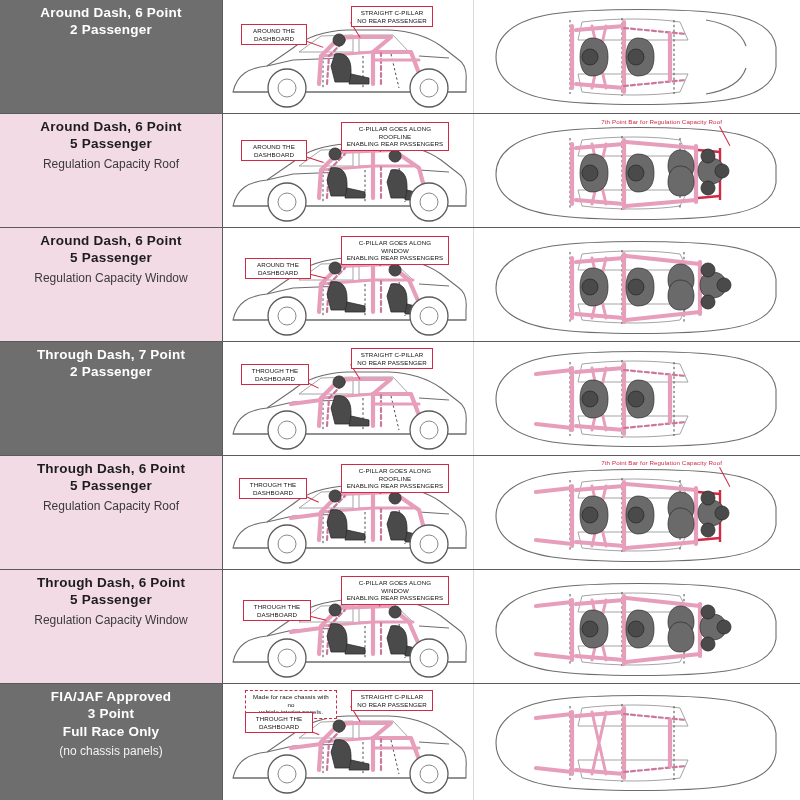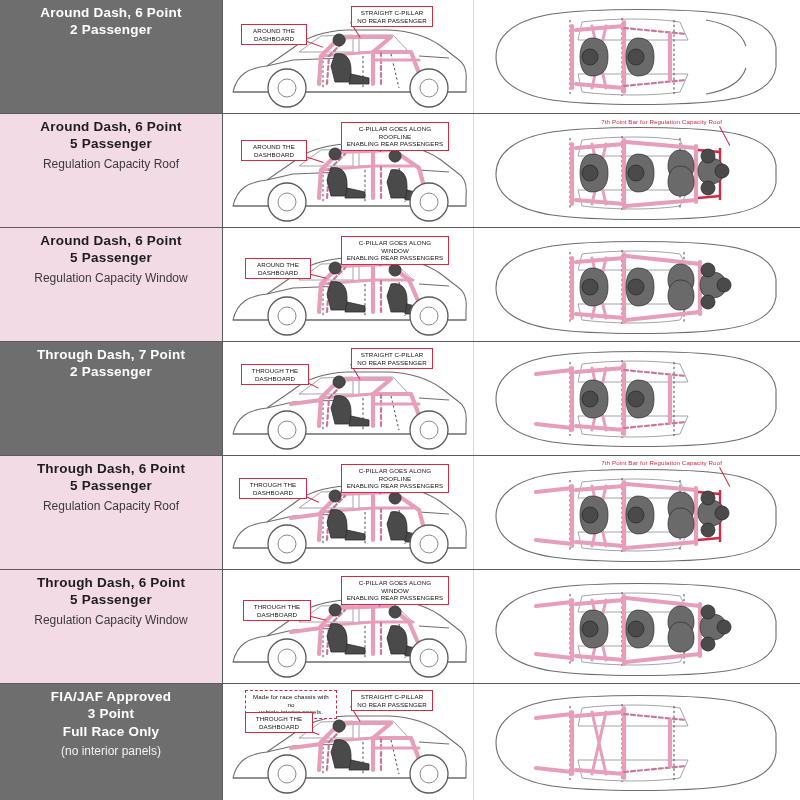--- a/index.html
+++ b/index.html
@@ -521,21 +521,21 @@
         <circle class="occ" cx="250" cy="57" r="7"></circle>
       </svg>
     </div>
   </div>
 
   <div class="row" style="height:116px">
     <div class="label-cell dark">
       <div class="label-main" style="white-space:pre-line">FIA/JAF Approved
 3 Point
 Full Race Only</div>
-      <div class="label-sub" style="white-space:pre-line">(no interior panels)</div>
+      <div class="label-sub" style="white-space:pre-line">(no chassis panels)</div>
     </div>
 
     <div class="side-cell">
       <svg viewBox="0 0 250 116" width="250" height="116">
         <path class="car" d="M10 94 C14 76 26 70 44 68 L70 50 C82 40 100 33 124 32 L166 32 C186 33 204 38 218 48 L236 62 C242 66 244 74 243 84 L243 94 Z"></path>
         <path class="car" d="M10 94 L243 94"></path>
         <path class="glass" d="M76 54 L98 38 L130 37 L130 54 Z"></path>
         <path class="glass" d="M136 37 L170 37 L186 54 L136 54 Z"></path>
         <path class="car" d="M44 68 L70 62 L120 60 M196 58 L226 60"></path>
         <path class="dotline" d="M100 58 L100 90 M140 58 L140 90 M168 56 L176 90"></path>

